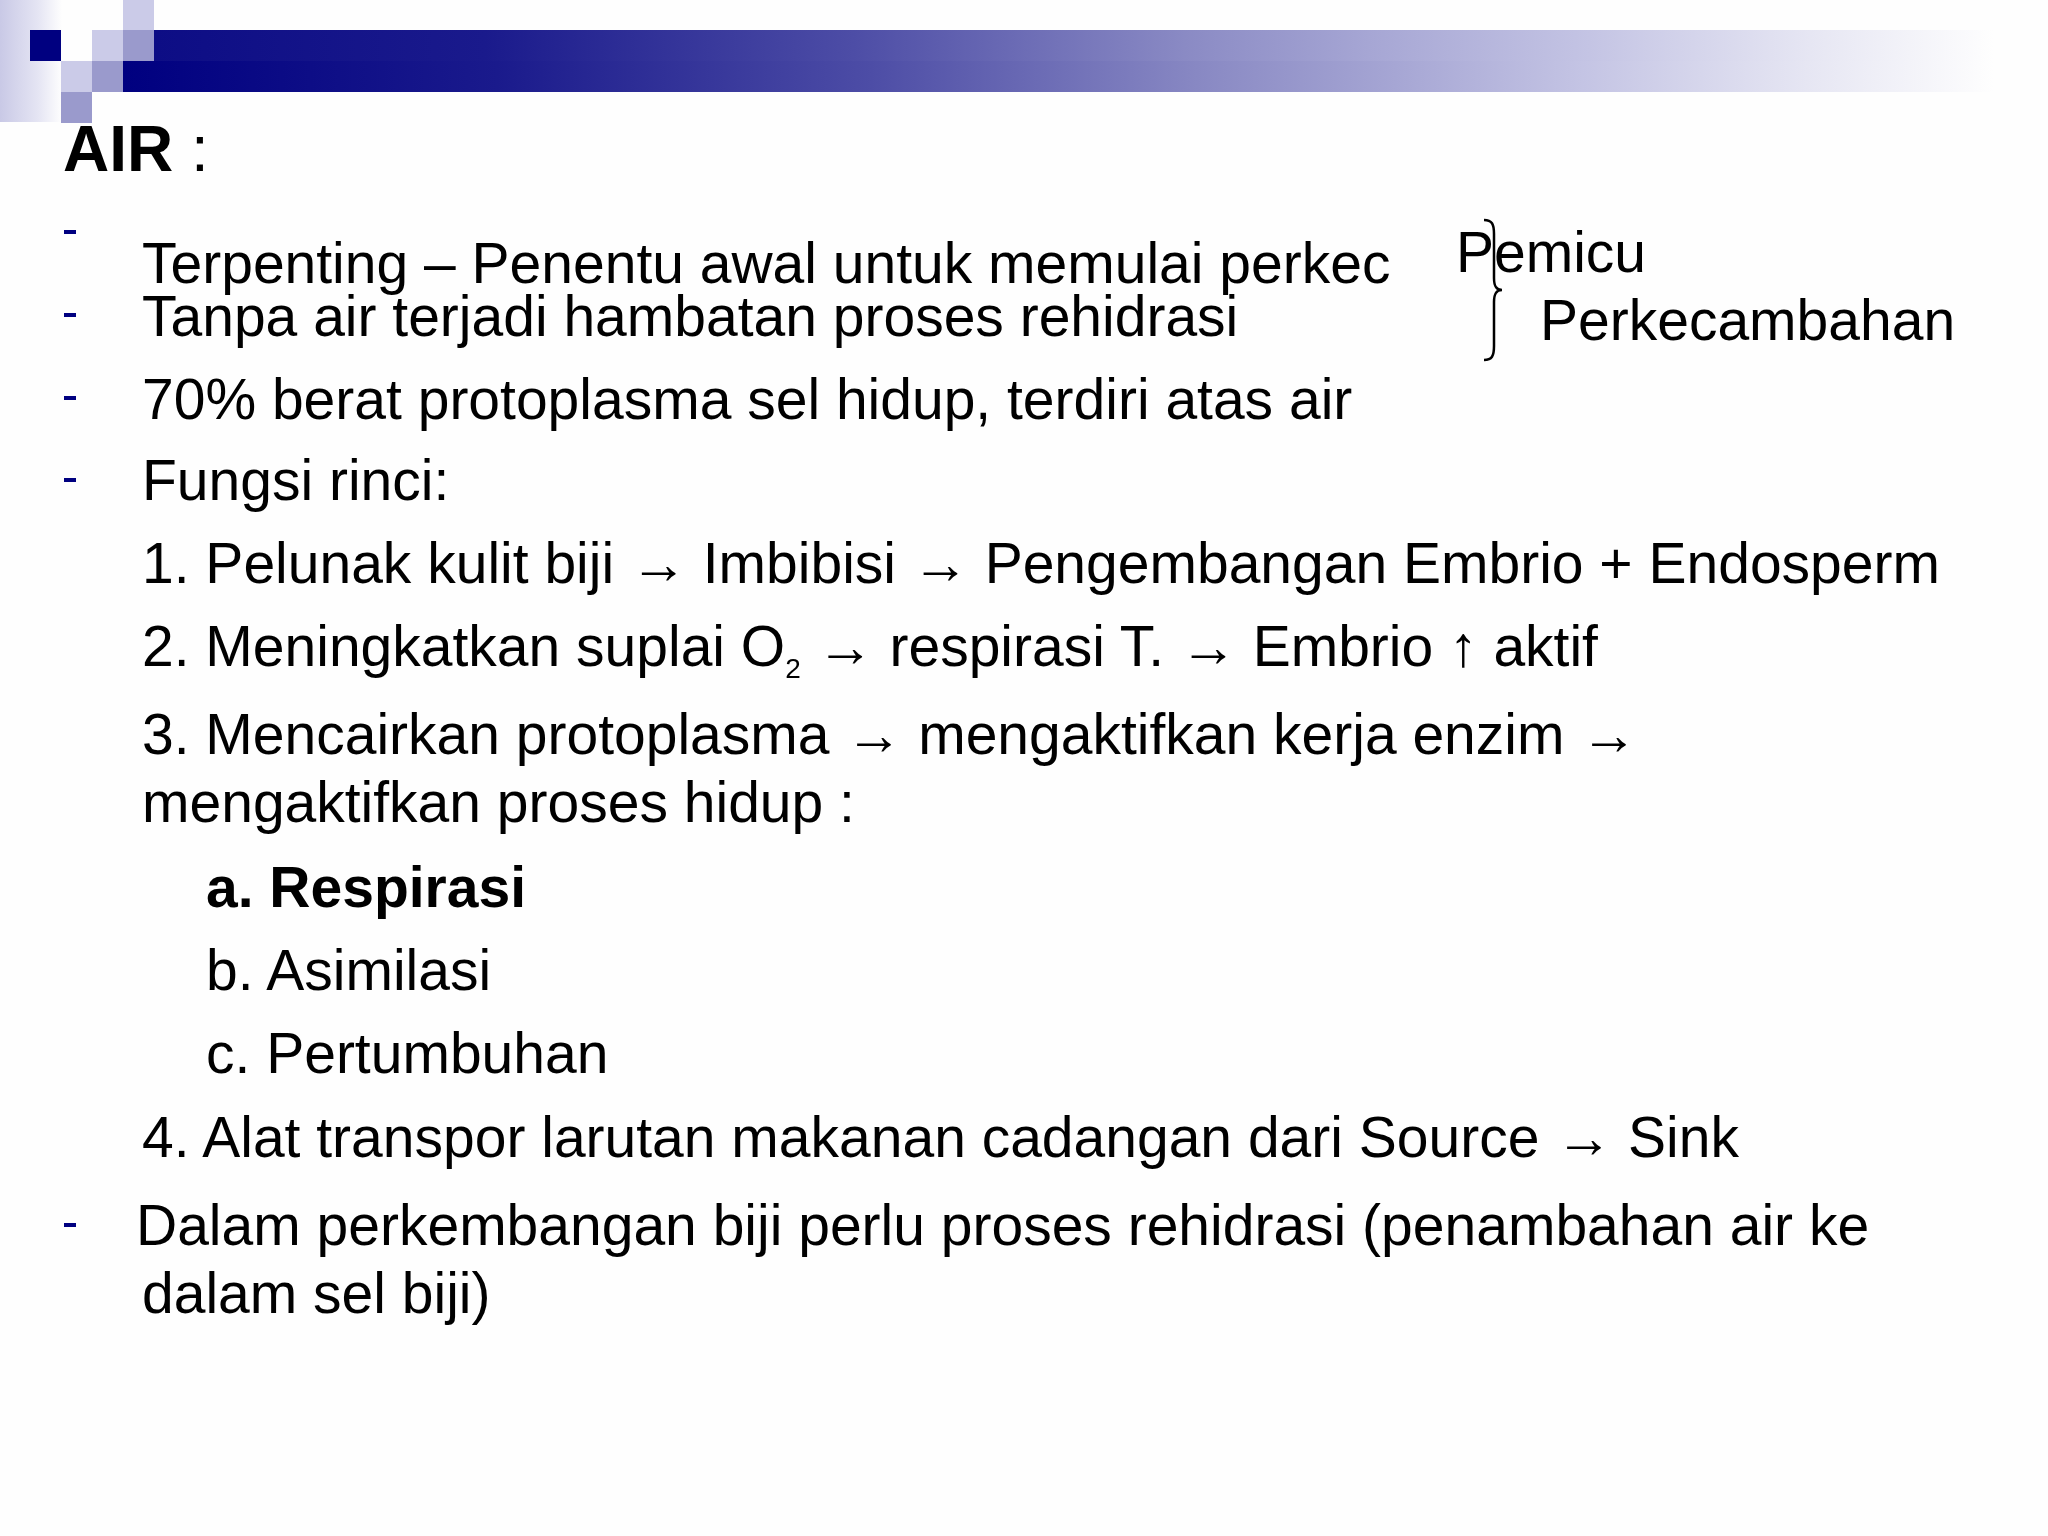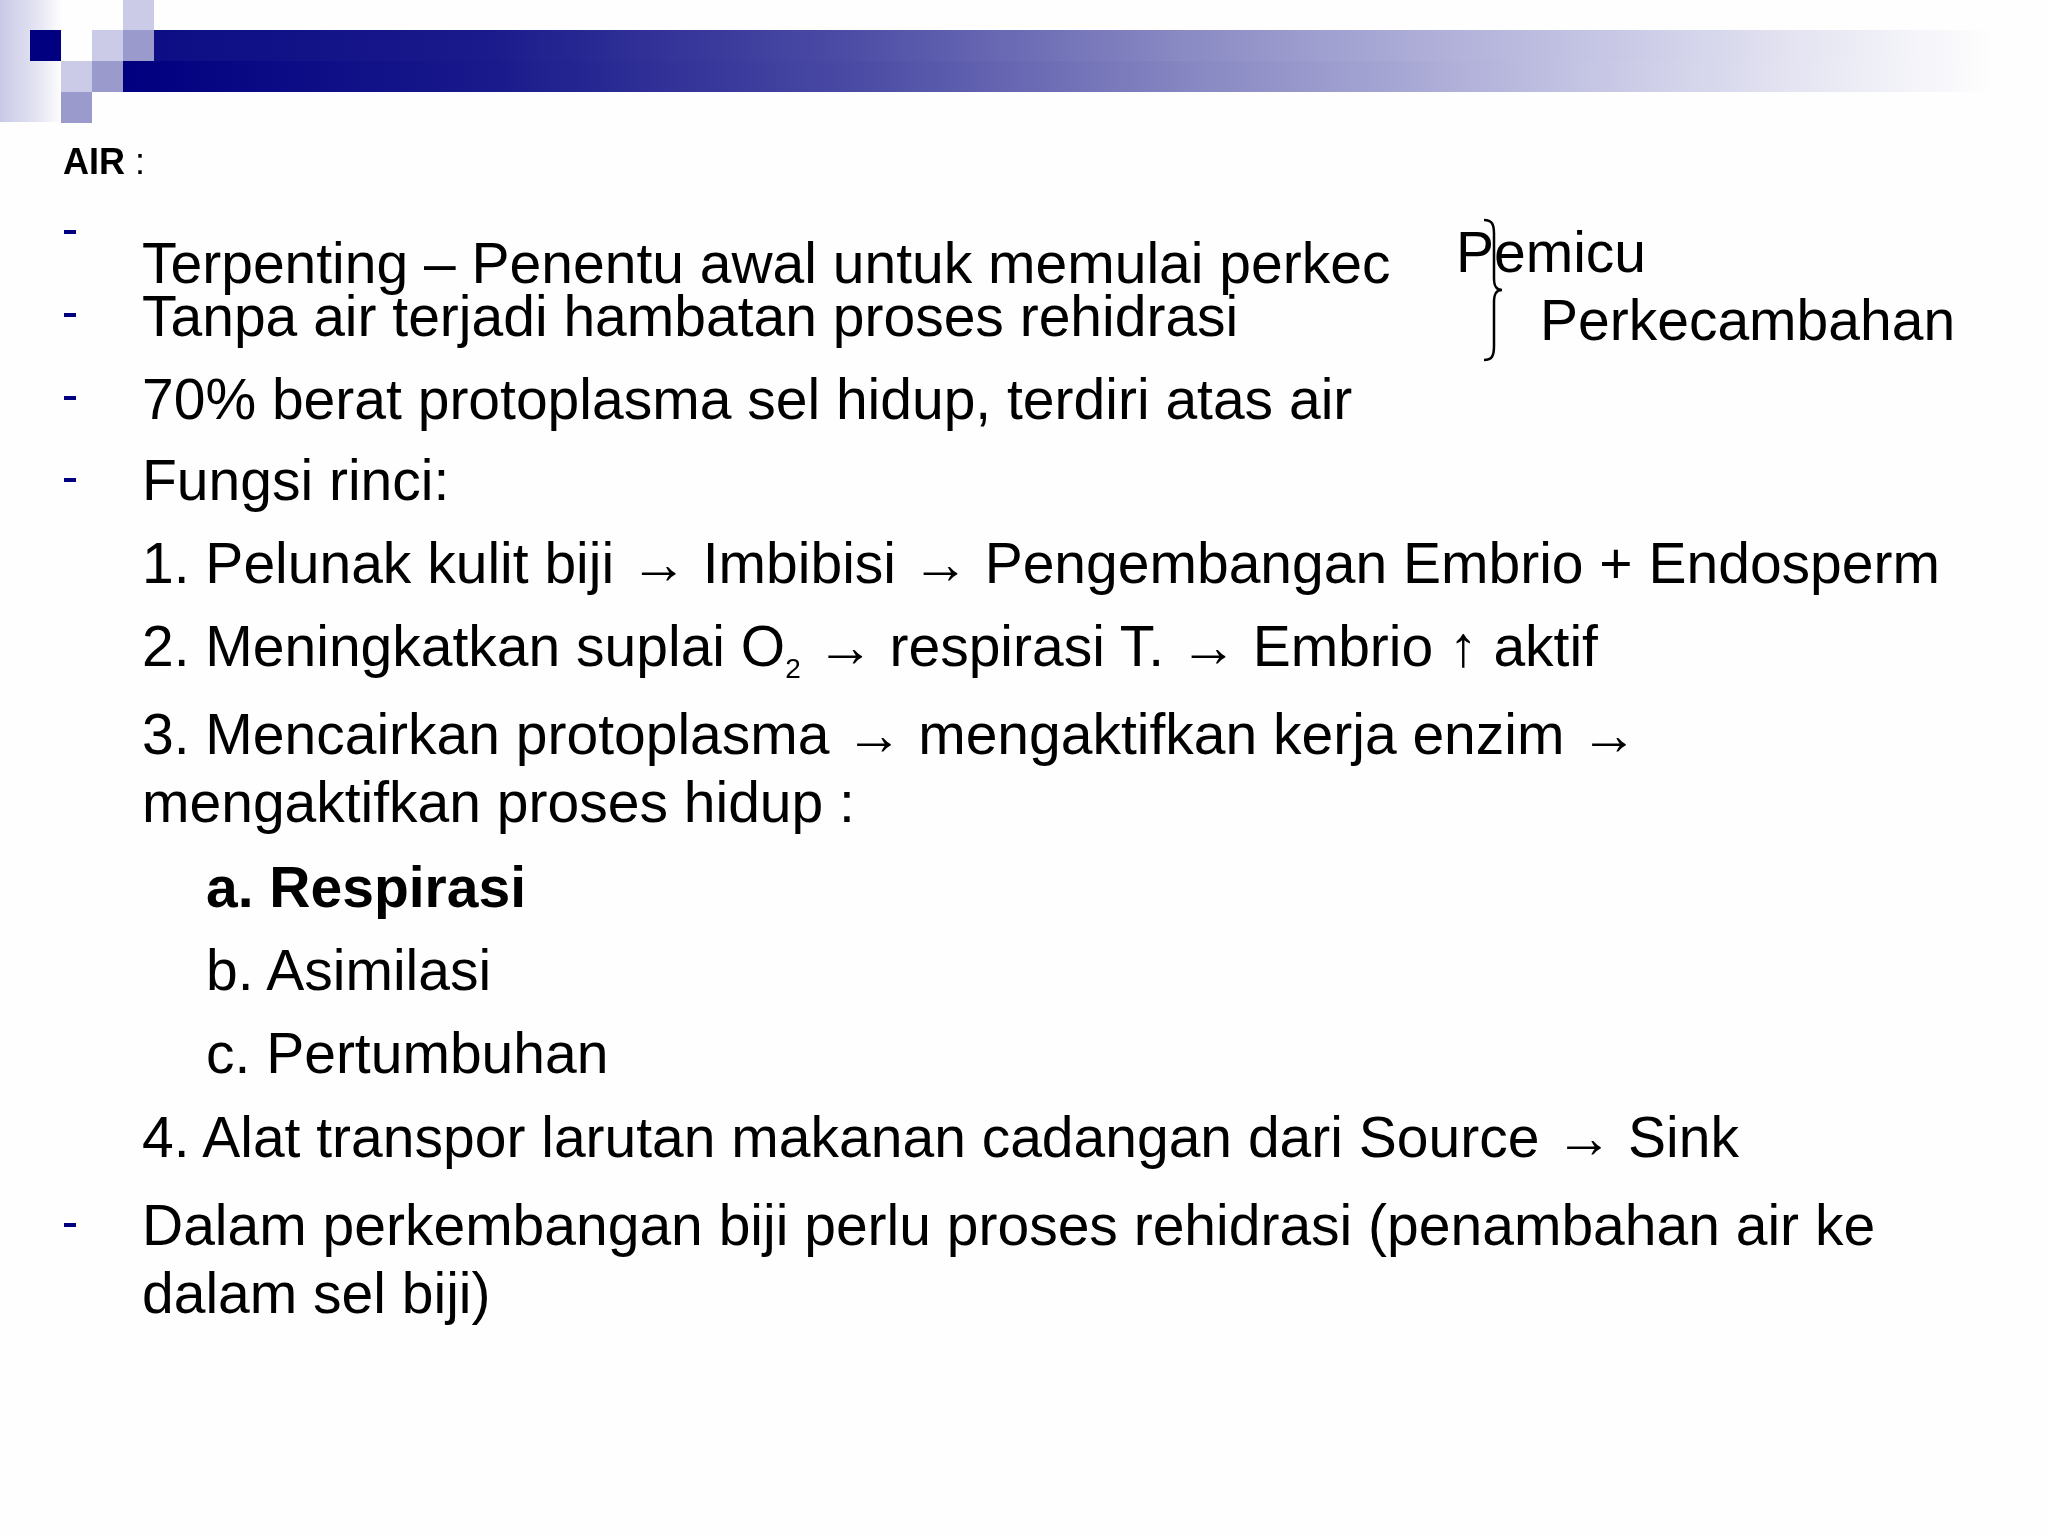--- a/index.html
+++ b/index.html
@@ -20,21 +20,21 @@
   .bar {
     position: absolute; height: 31px;
     background: linear-gradient(to right, #000080 0%, #1a1a8c 20%, #4d4da6 40%, #8a8ac4 58%, #a6a6d4 68%, #c4c4e4 78%, #e6e6f3 90%, #fefefe 100%);
   }
   .bar.top { left: 154px; top: 30px; width: 1840px;
     background: linear-gradient(to right, #0d0d85 0%, #1a1a8c 18%, #4d4da6 38%, #8a8ac4 56%, #a6a6d4 66%, #c4c4e4 78%, #e6e6f3 90%, #fefefe 100%); }
   .bar.bot { left: 123px; top: 61px; width: 1871px; }
   .line {
     position: absolute; font-size: 57px; line-height: 57px; white-space: nowrap;
   }
-  .title { font-size: 36px; line-height: 56px; margin-top: 13px; }
+  .title { font-size: 64px; line-height: 56px; }
   .title b { font-weight: bold; }
   .bullet {
     position: absolute; width: 12px; height: 4px; background: #000080;
   }
   .brace { position: absolute; left: 1478px; top: 216px; }
   sub { font-size: 28px; vertical-align: -12px; line-height: 0; }
 </style>
 </head>
 <body>
 
@@ -74,14 +74,14 @@
 <div class="line" style="left:142px;top:706px;">3. Mencairkan protoplasma → mengaktifkan kerja enzim →</div>
 <div class="line" style="left:142px;top:774px;">mengaktifkan proses hidup :</div>
 
 <div class="line" style="left:206px;top:859px;font-weight:bold;">a. Respirasi</div>
 <div class="line" style="left:206px;top:942px;">b. Asimilasi</div>
 <div class="line" style="left:206px;top:1025px;">c. Pertumbuhan</div>
 
 <div class="line" style="left:142px;top:1109px;">4. Alat transpor larutan makanan cadangan dari Source → Sink</div>
 
 <div class="bullet" style="left:64px;top:1223px;"></div>
-<div class="line" style="left:142px;top:1197px;">Dalam perkembangan biji perlu proses rehidrasi (penambahan air ke</div>
+<div class="line" style="left:136px;top:1197px;">Dalam perkembangan biji perlu proses rehidrasi (penambahan air ke</div>
 <div class="line" style="left:142px;top:1265px;">dalam sel biji)</div>
 
 </body></html>

